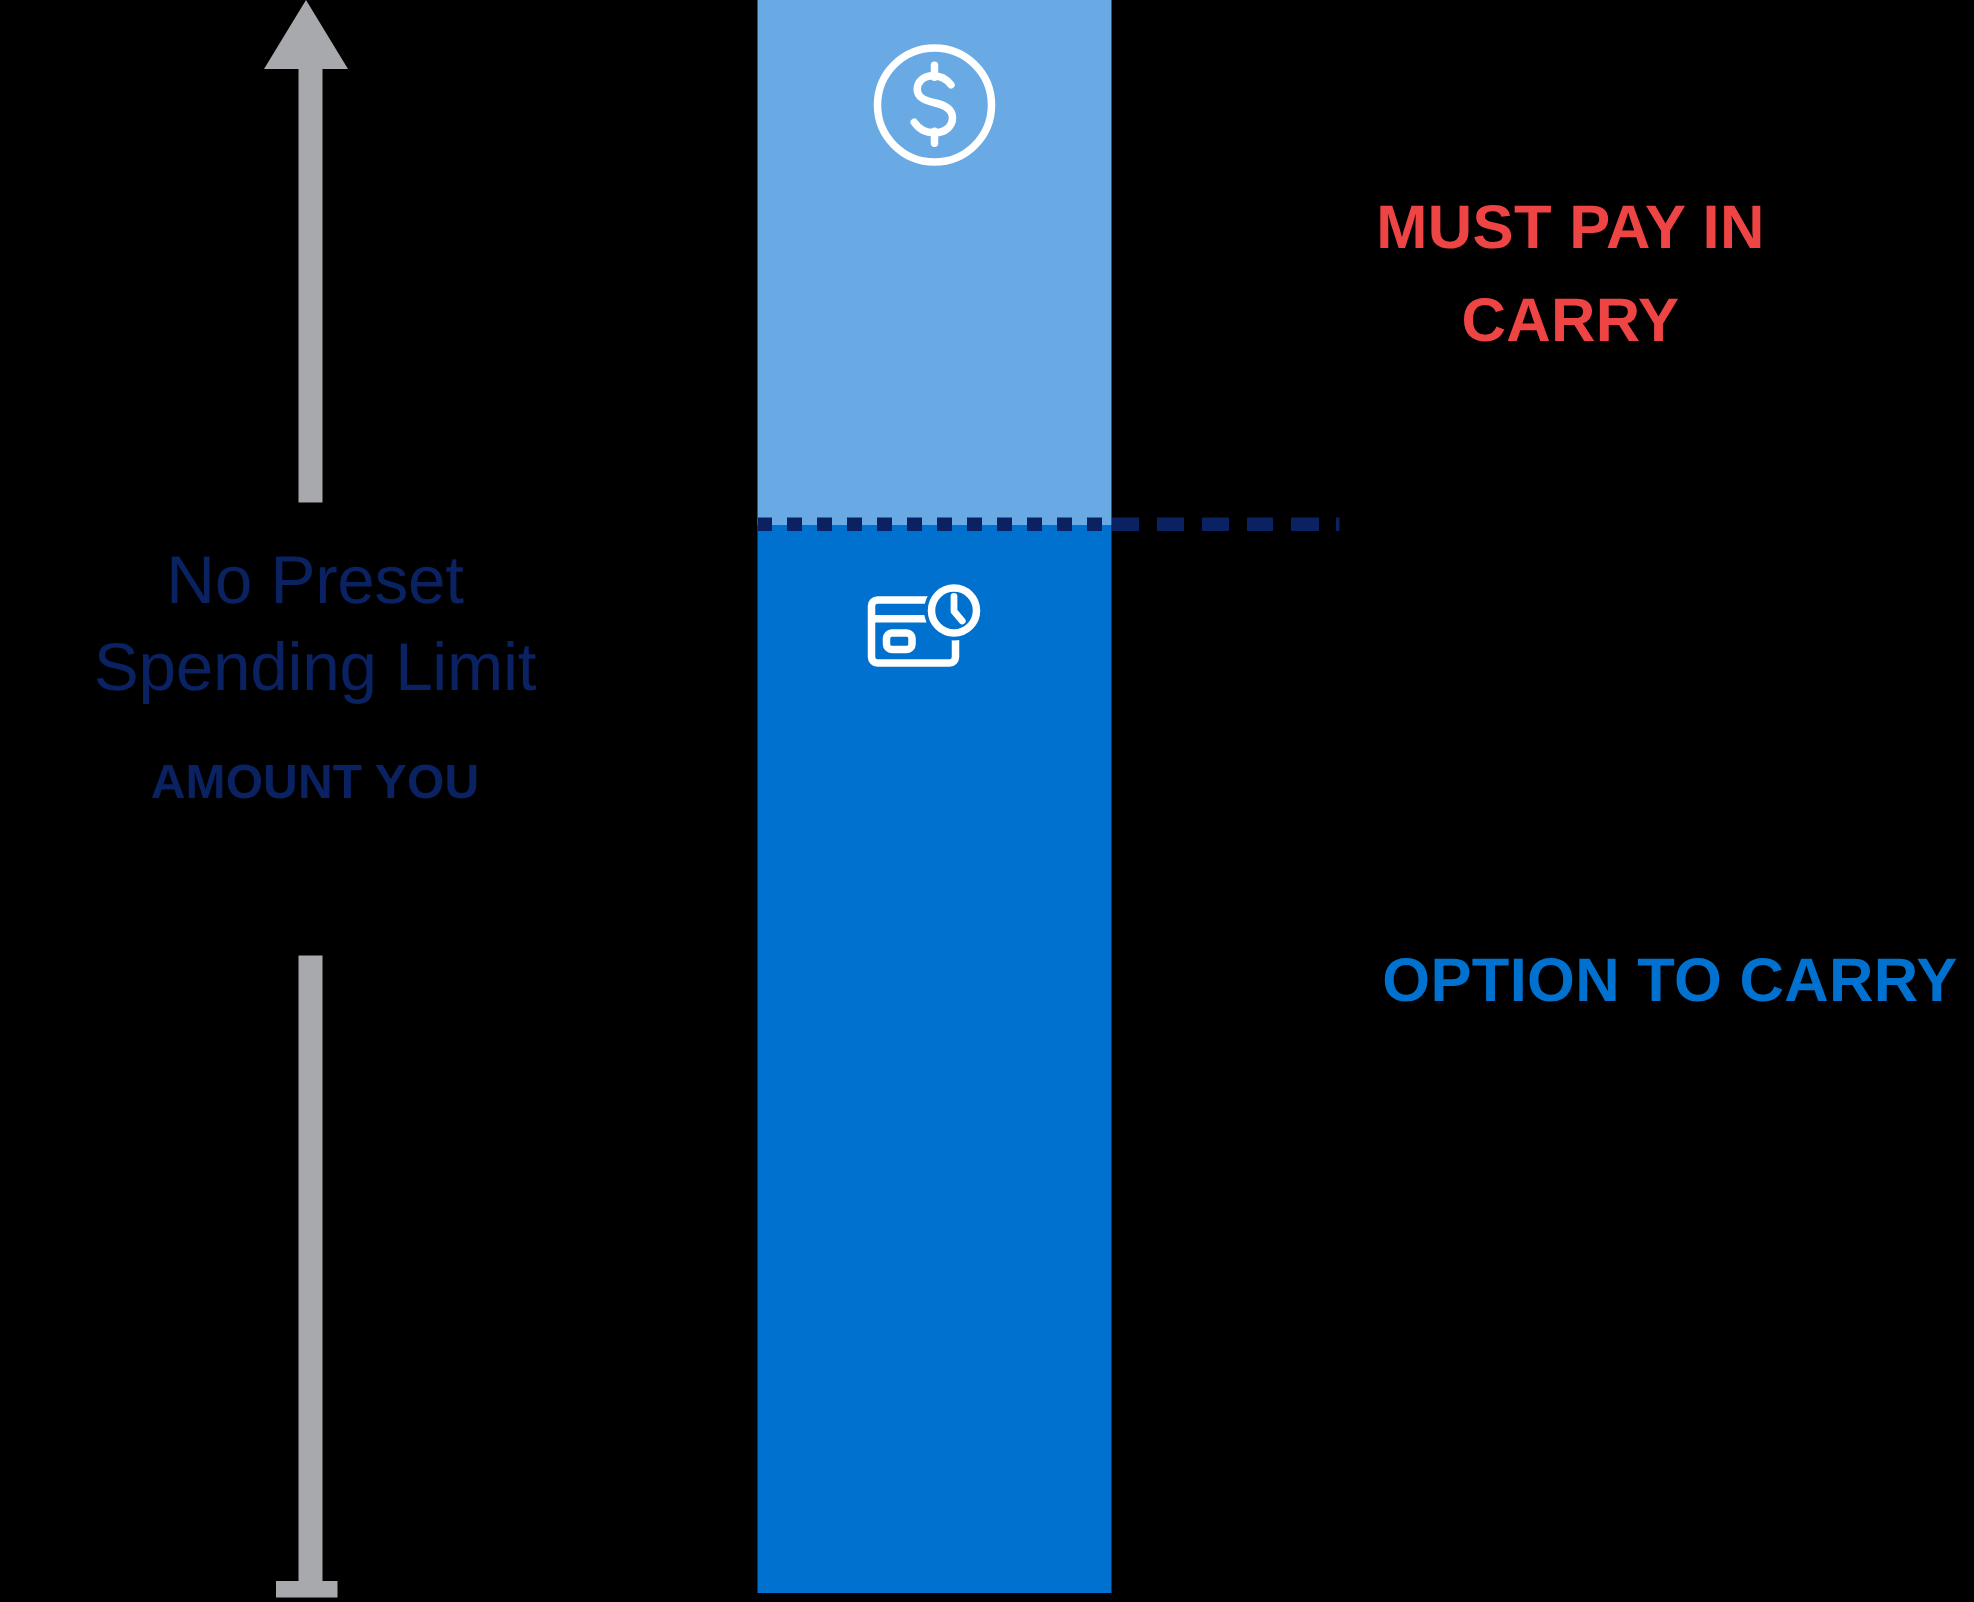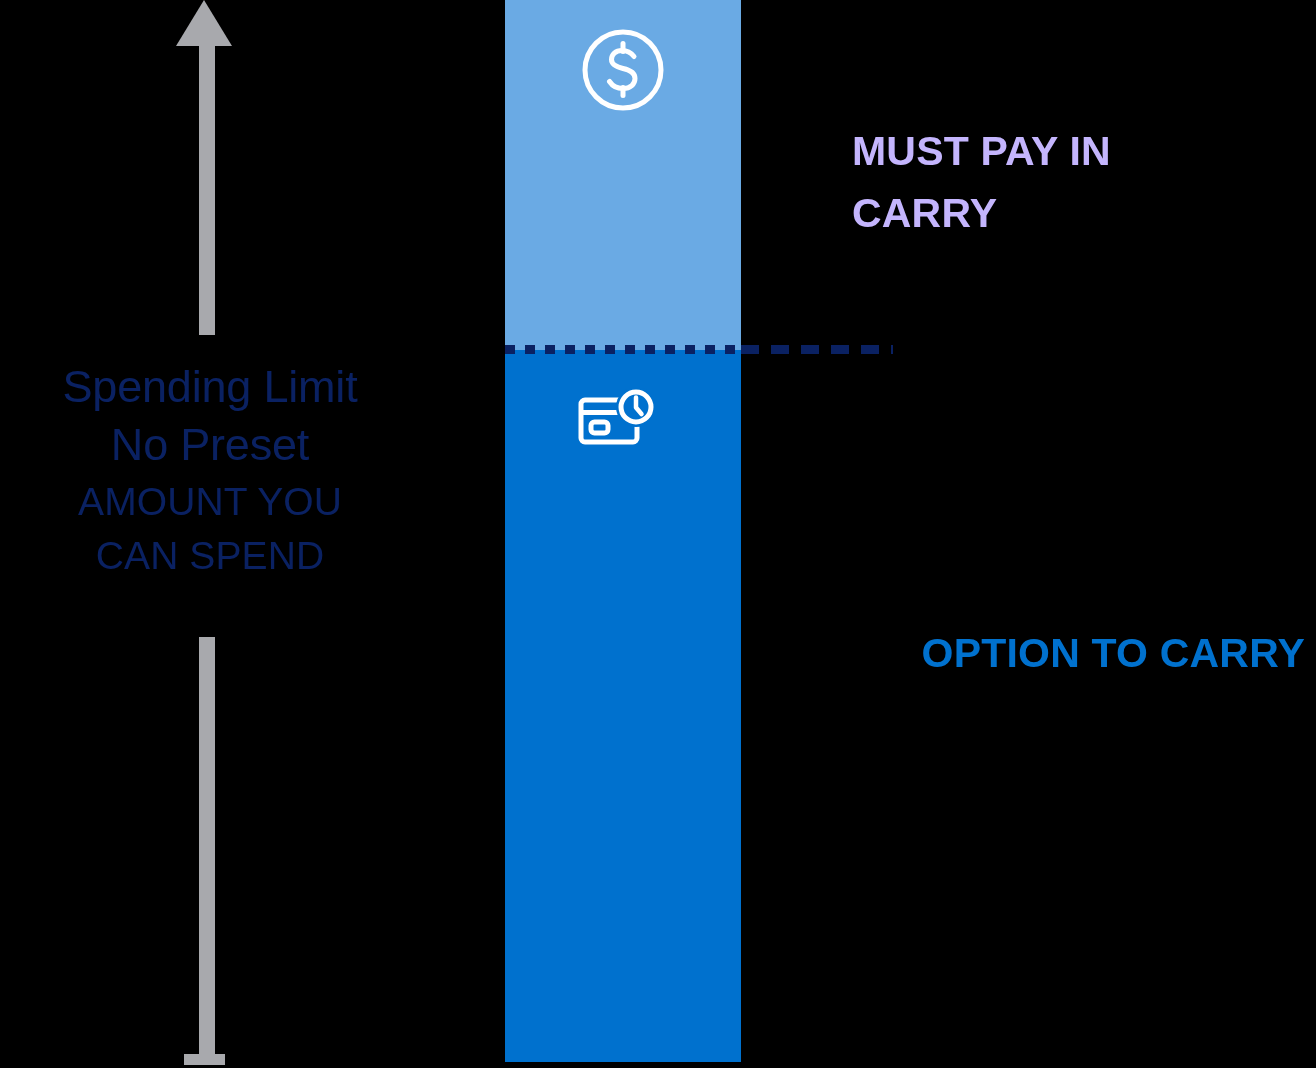--- a/index.html
+++ b/index.html
@@ -64,25 +64,25 @@
   }
   .lbl-light {
     color: #0a2162;
     font-size: 45px;
     line-height: 58px;
     font-weight: 400;
     letter-spacing: -0.2px;
   }
   .lbl-bold {
     color: #0a2162;
-    font-size: 39px;
+    font-size: 32px;
     line-height: 54px;
-    font-weight: 400;
+    font-weight: 700;
     letter-spacing: 0.1px;
-    margin-top: 1px;
+    margin-top: 20px;
   }
 
   
   .bar {
     position: absolute;
     left: 505px;
     width: 236px;
   }
   .bar-top {
     top: 0px;
@@ -133,25 +133,25 @@
     background-image: repeating-linear-gradient(
       to right,
       #0a2162 0px, #0a2162 18px,
       rgba(0,0,0,0) 18px, rgba(0,0,0,0) 30px
     );
   }
 
   
   .right-top {
     position: absolute;
-    left: 852px;
+    left: 872px;
     top: 120px;
     width: 350px;
-    text-align: left;
-    color: #c4b5fd;
+    text-align: center;
+    color: #ef4444;
     font-size: 41px;
     line-height: 62px;
     font-weight: 700;
     letter-spacing: 0.2px;
   }
   .right-limit {
     position: absolute;
     left: 910px;
     top: 322px;
     width: 330px;
@@ -180,26 +180,25 @@
 
 <div id="stage">
 
   <div class="arrow-head"></div>
   <div class="arrow-shaft-top"></div>
   <div class="arrow-shaft-bottom"></div>
   <div class="arrow-foot"></div>
 
   <div class="left-labels">
     <div class="lbl-light">
+      <div>No Preset</div>
       <div>Spending Limit</div>
-      <div>No Preset</div>
     </div>
     <div class="lbl-bold">
       <div>AMOUNT YOU</div>
-      <div>CAN SPEND</div>
     </div>
   </div>
 
   <div class="bar bar-top"></div>
   <div class="bar bar-bottom"></div>
 
   <div class="icon-dollar">
     <svg viewBox="0 0 90 90" width="90" height="90" aria-hidden="true">
       <circle cx="45" cy="45" r="38" fill="none" stroke="#ffffff" stroke-width="5"></circle>
       <path d="M56 31.5 C52.5 27 48 25.5 44 25.5 C37.5 25.5 33.5 29.5 33.5 34.5

